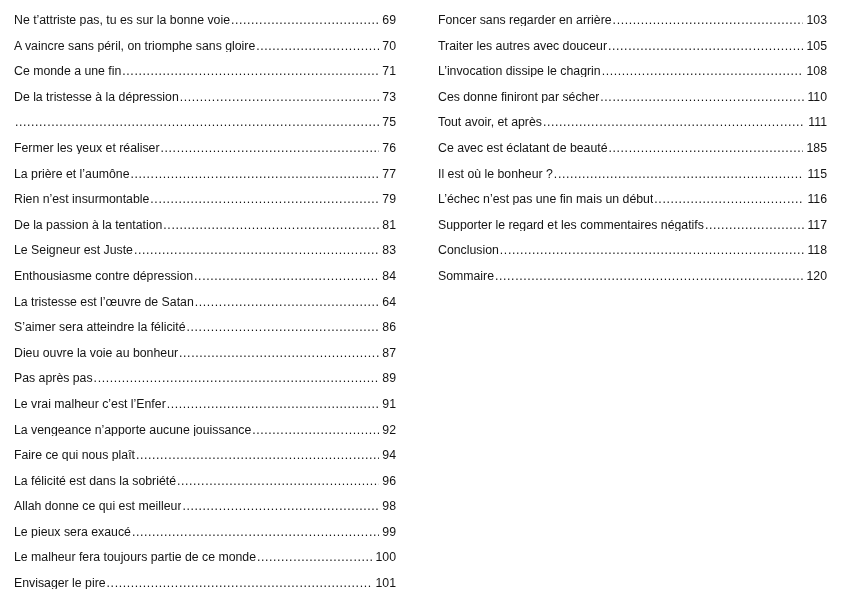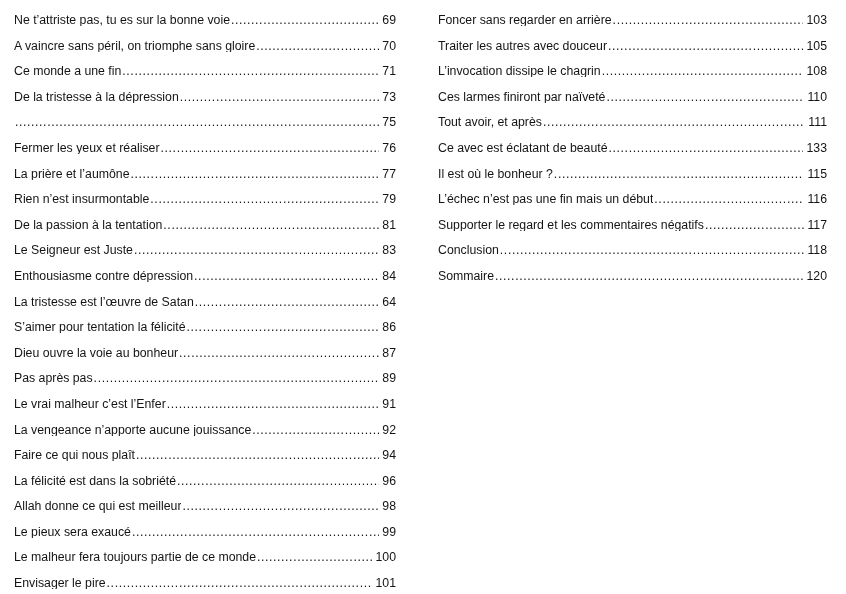--- a/index.html
+++ b/index.html
@@ -144,21 +144,21 @@
         <span class="toc-page">84</span>
       </div>
 
       <div class="toc-entry">
         <span class="toc-title">La tristesse est l’œuvre de Satan</span>
         <span class="toc-dots">........................................................................................................................</span>
         <span class="toc-page">64</span>
       </div>
 
       <div class="toc-entry">
-        <span class="toc-title">S’aimer pour tentation la félicité </span>
+        <span class="toc-title">S’aimer sera atteindre la félicité </span>
         <span class="toc-dots">........................................................................................................................</span>
         <span class="toc-page">86</span>
       </div>
 
       <div class="toc-entry">
         <span class="toc-title">Dieu ouvre la voie au bonheur </span>
         <span class="toc-dots">........................................................................................................................</span>
         <span class="toc-page">87</span>
       </div>
 
@@ -232,35 +232,35 @@
         <span class="toc-page">105</span>
       </div>
 
       <div class="toc-entry">
         <span class="toc-title">L’invocation dissipe le chagrin</span>
         <span class="toc-dots">........................................................................................................................</span>
         <span class="toc-page">108</span>
       </div>
 
       <div class="toc-entry">
-        <span class="toc-title">Ces larmes finiront par naïveté</span>
+        <span class="toc-title">Ces donne finiront par sécher</span>
         <span class="toc-dots">........................................................................................................................</span>
         <span class="toc-page">110</span>
       </div>
 
       <div class="toc-entry">
         <span class="toc-title">Tout avoir, et après</span>
         <span class="toc-dots">........................................................................................................................</span>
         <span class="toc-page">111</span>
       </div>
 
       <div class="toc-entry">
         <span class="toc-title">Ce avec est éclatant de beauté </span>
         <span class="toc-dots">........................................................................................................................</span>
-        <span class="toc-page">133</span>
+        <span class="toc-page">185</span>
       </div>
 
       <div class="toc-entry">
         <span class="toc-title">Il est où le bonheur ?</span>
         <span class="toc-dots">........................................................................................................................</span>
         <span class="toc-page">115</span>
       </div>
 
       <div class="toc-entry">
         <span class="toc-title">L’échec n’est pas une fin mais un début </span>

